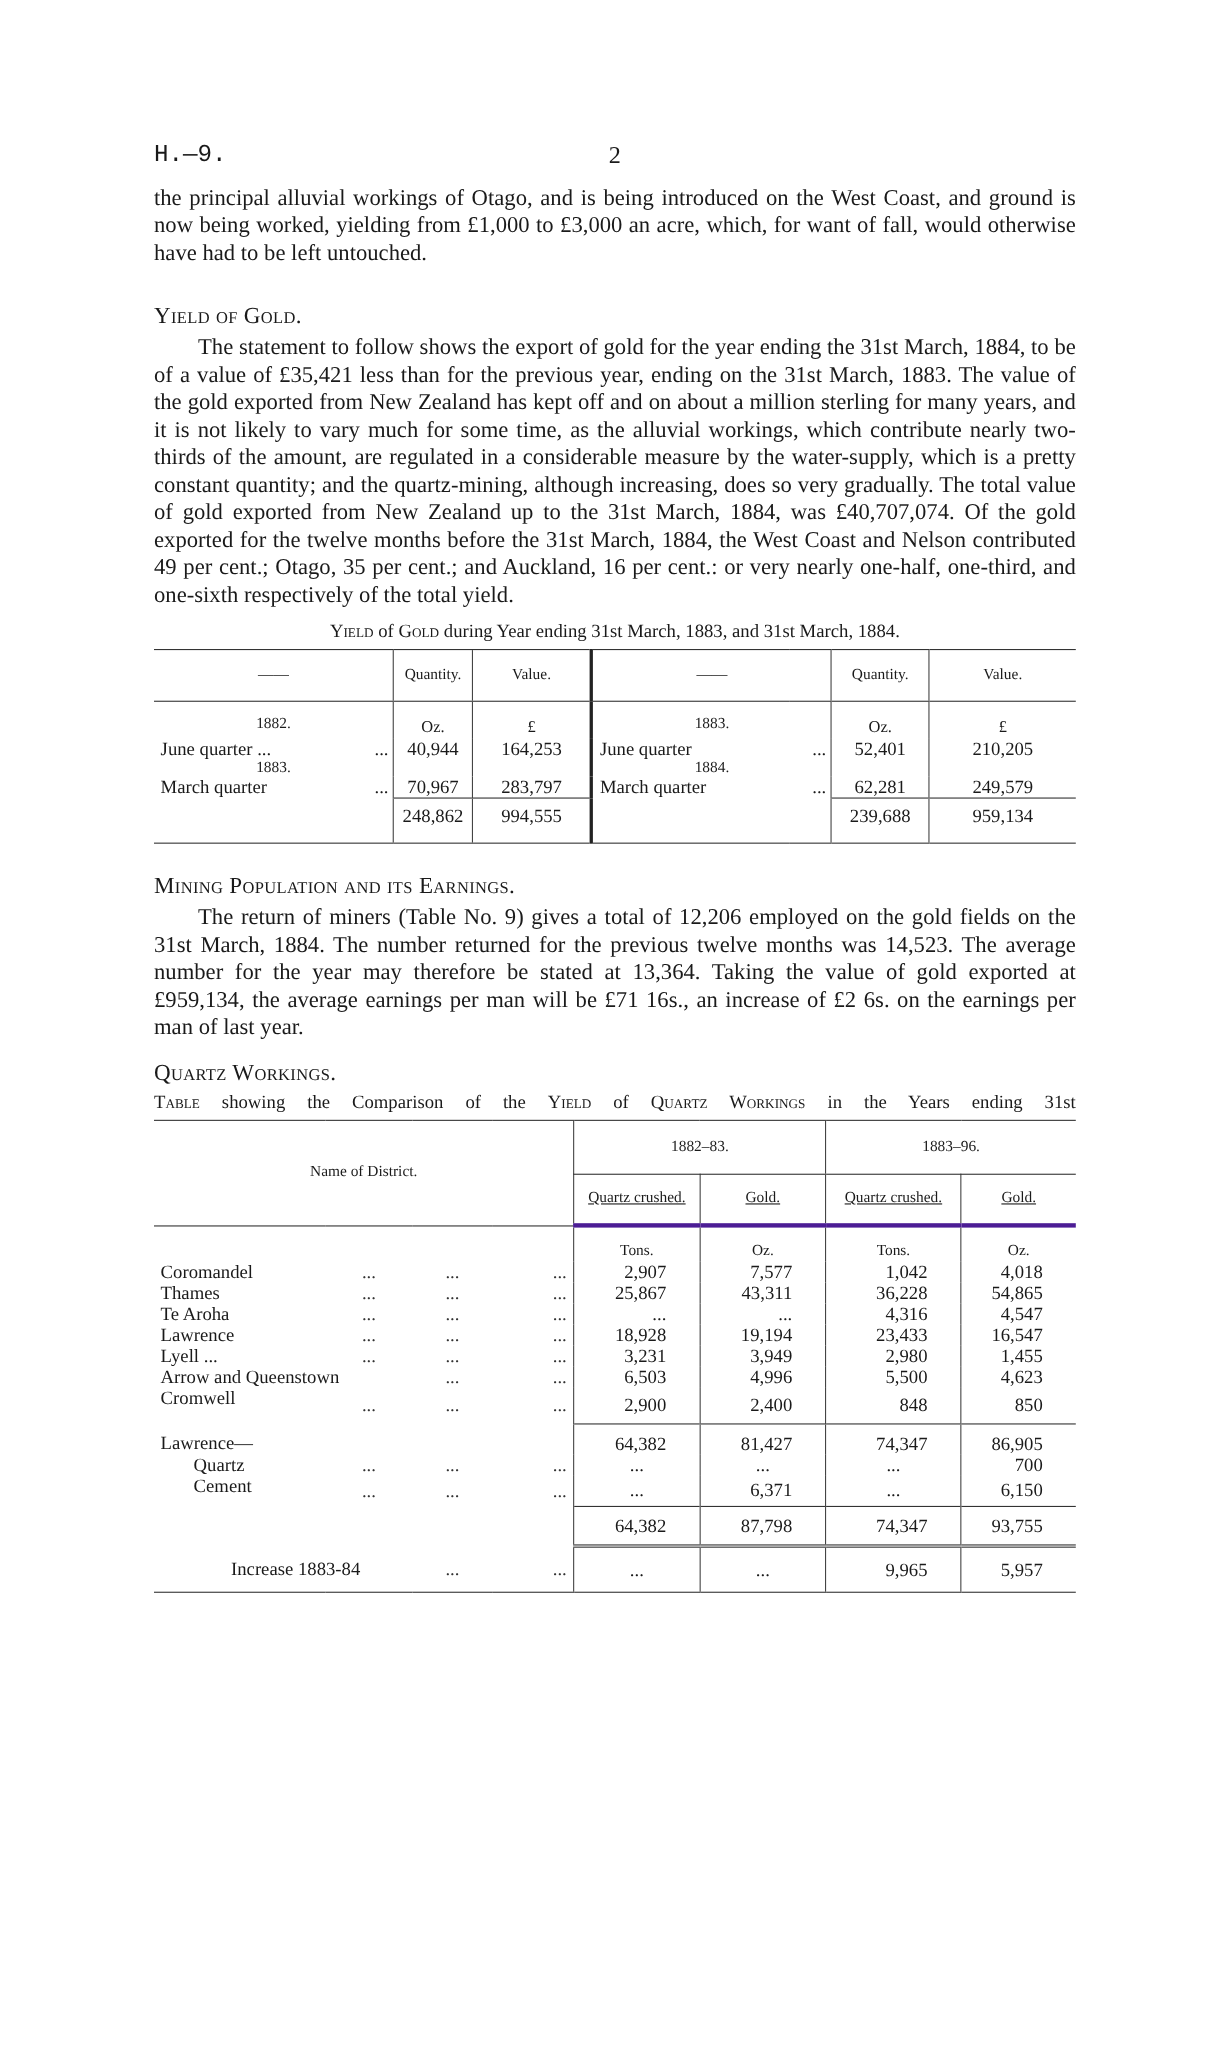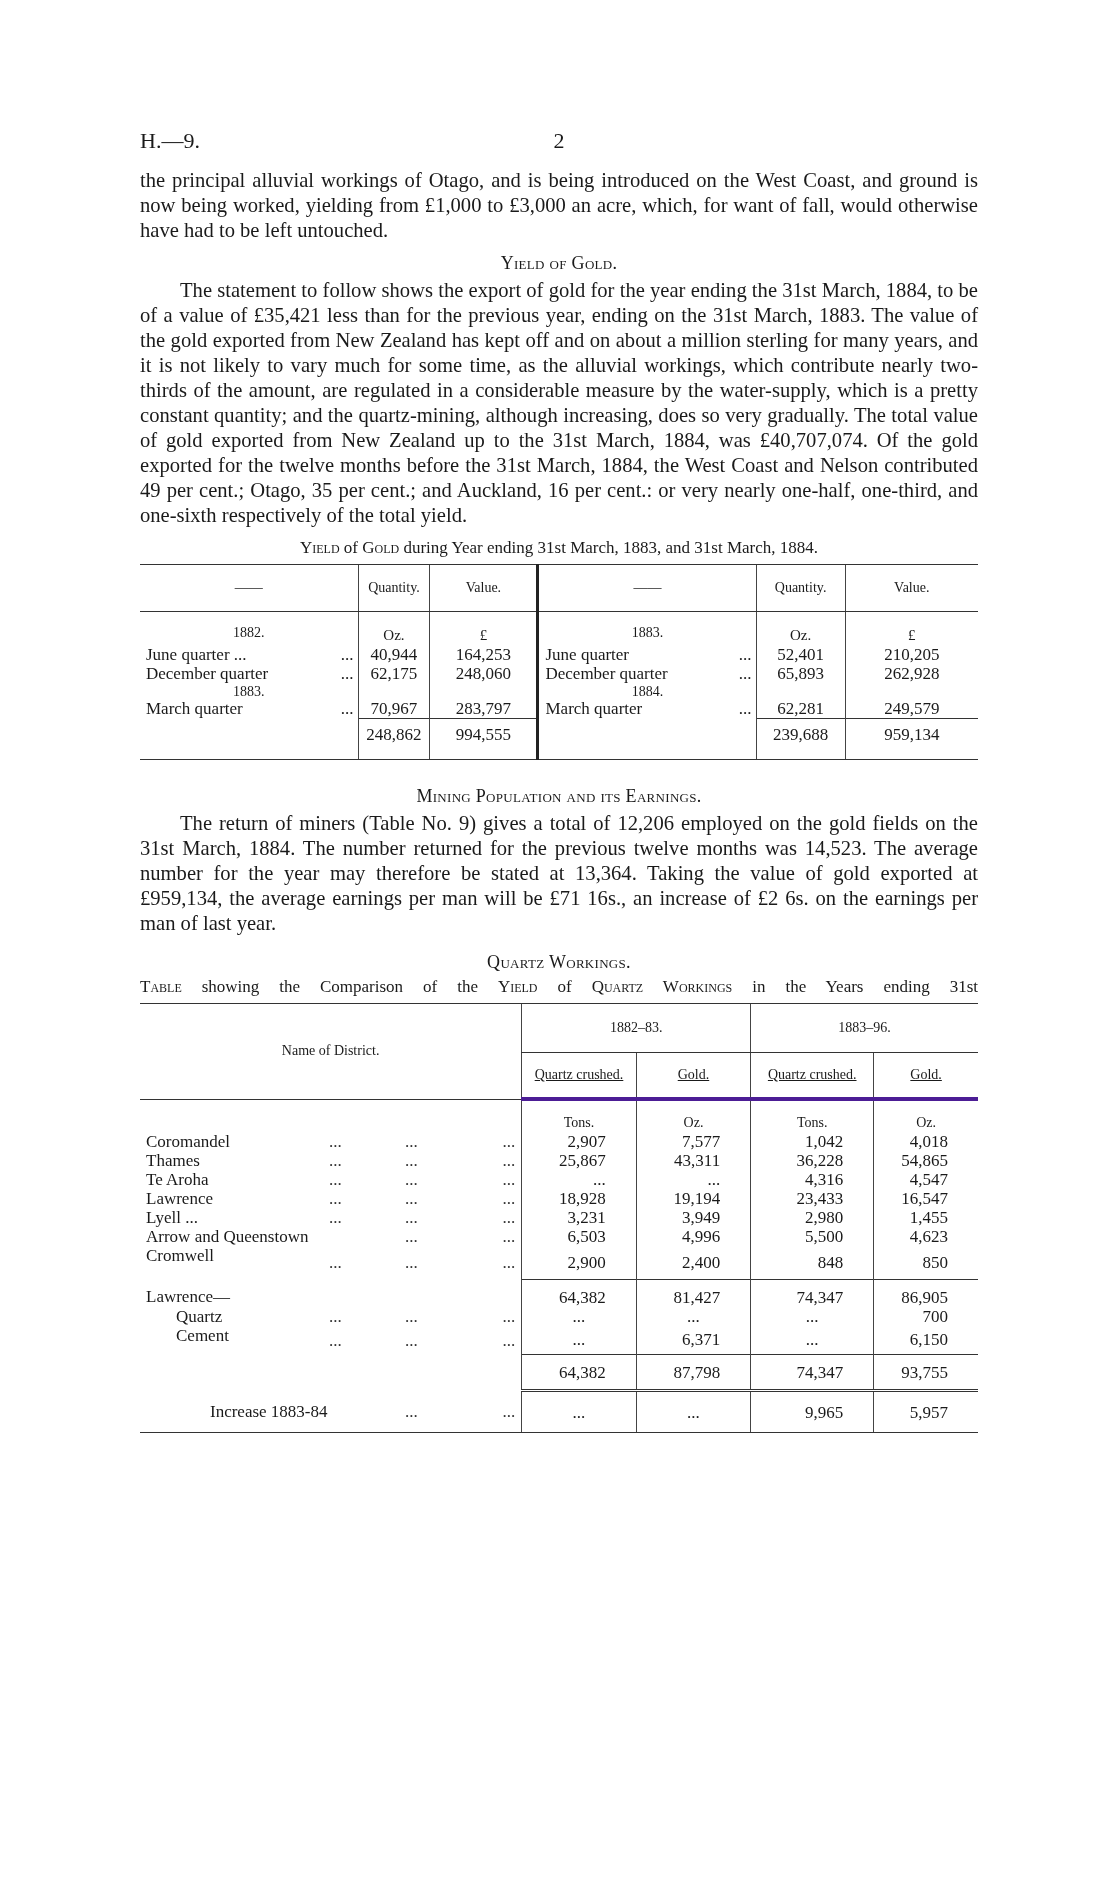--- a/index.html
+++ b/index.html
@@ -1,23 +1,23 @@
 <!DOCTYPE html>
 <html><head>
 <meta charset="utf-8">
 <style>
   html, body { margin: 0; padding: 0; background: #ffffff; }
   body { width: 1114px; height: 1881px; position: relative; font-family: "Liberation Serif", "DejaVu Serif", serif; color: #1a1a1a; overflow: hidden; }
   .page { position: absolute; left: 140px; top: 128px; width: 838px; }
   .header { position: relative; height: 40px; font-size: 22px; }
-  .header .ref { position: absolute; left: 0; top: 0; }
+  .header .ref { position: absolute; left: 0; top: 0; font-family: Liberation Mono, monospace; }
   .header .num { position: absolute; left: 0; right: 0; top: 0; text-align: center; }
   p.body { margin: 0; font-size: 20.6px; line-height: 25px; text-align: justify; text-align-last: left; }
   p.indent { text-indent: 40px; }
-  .heading { text-align: center; font-size: 18px; margin: 10px 0 4px 0; font-variant: small-caps; letter-spacing: 0.3px; }
+  .heading { text-align: left; font-size: 21px; margin: 32px 0 4px 0; font-variant: small-caps; letter-spacing: 0.3px; }
   .caption { text-align: center; font-size: 17px; margin: 10px 0 6px 0; line-height: 20px; }
   .sc { font-variant: small-caps; }
 
   
   table { border-collapse: collapse; }
   .t1 { width: 838px; font-size: 17px; margin-top: 4px; }
   .t1 th { font-weight: normal; font-size: 14px; height: 44px; border-bottom: 1px solid #333; border-top: 1.5px solid #333; }
   .t1 td { padding: 0 6px; line-height: 19px; vertical-align: top; }
   .t1 .lbl { text-align: left; }
   .t1 .dots { text-align: right; width: 28px; padding-right: 4px; }
@@ -94,30 +94,20 @@
       <td class="lbl">June quarter ...</td>
       <td class="dots">...</td>
       <td class="num">40,944</td>
       <td class="num">164,253</td>
       <td class="lbl sep">June quarter</td>
       <td class="dots">...</td>
       <td class="num">52,401</td>
       <td class="num">210,205</td>
     </tr>
     <tr>
-      <td class="lbl">December quarter</td>
-      <td class="dots">...</td>
-      <td class="num">62,175</td>
-      <td class="num">248,060</td>
-      <td class="lbl sep">December quarter</td>
-      <td class="dots">...</td>
-      <td class="num">65,893</td>
-      <td class="num">262,928</td>
-    </tr>
-    <tr>
       <td colspan="2" class="yr">1883.</td>
       <td class="num"></td>
           <td class="num"></td>
       <td colspan="2" class="yr sep">1884.</td>
       <td class="num"></td>
           <td class="num"></td>
     </tr>
     <tr>
       <td class="lbl">March quarter</td>
       <td class="dots">...</td>

